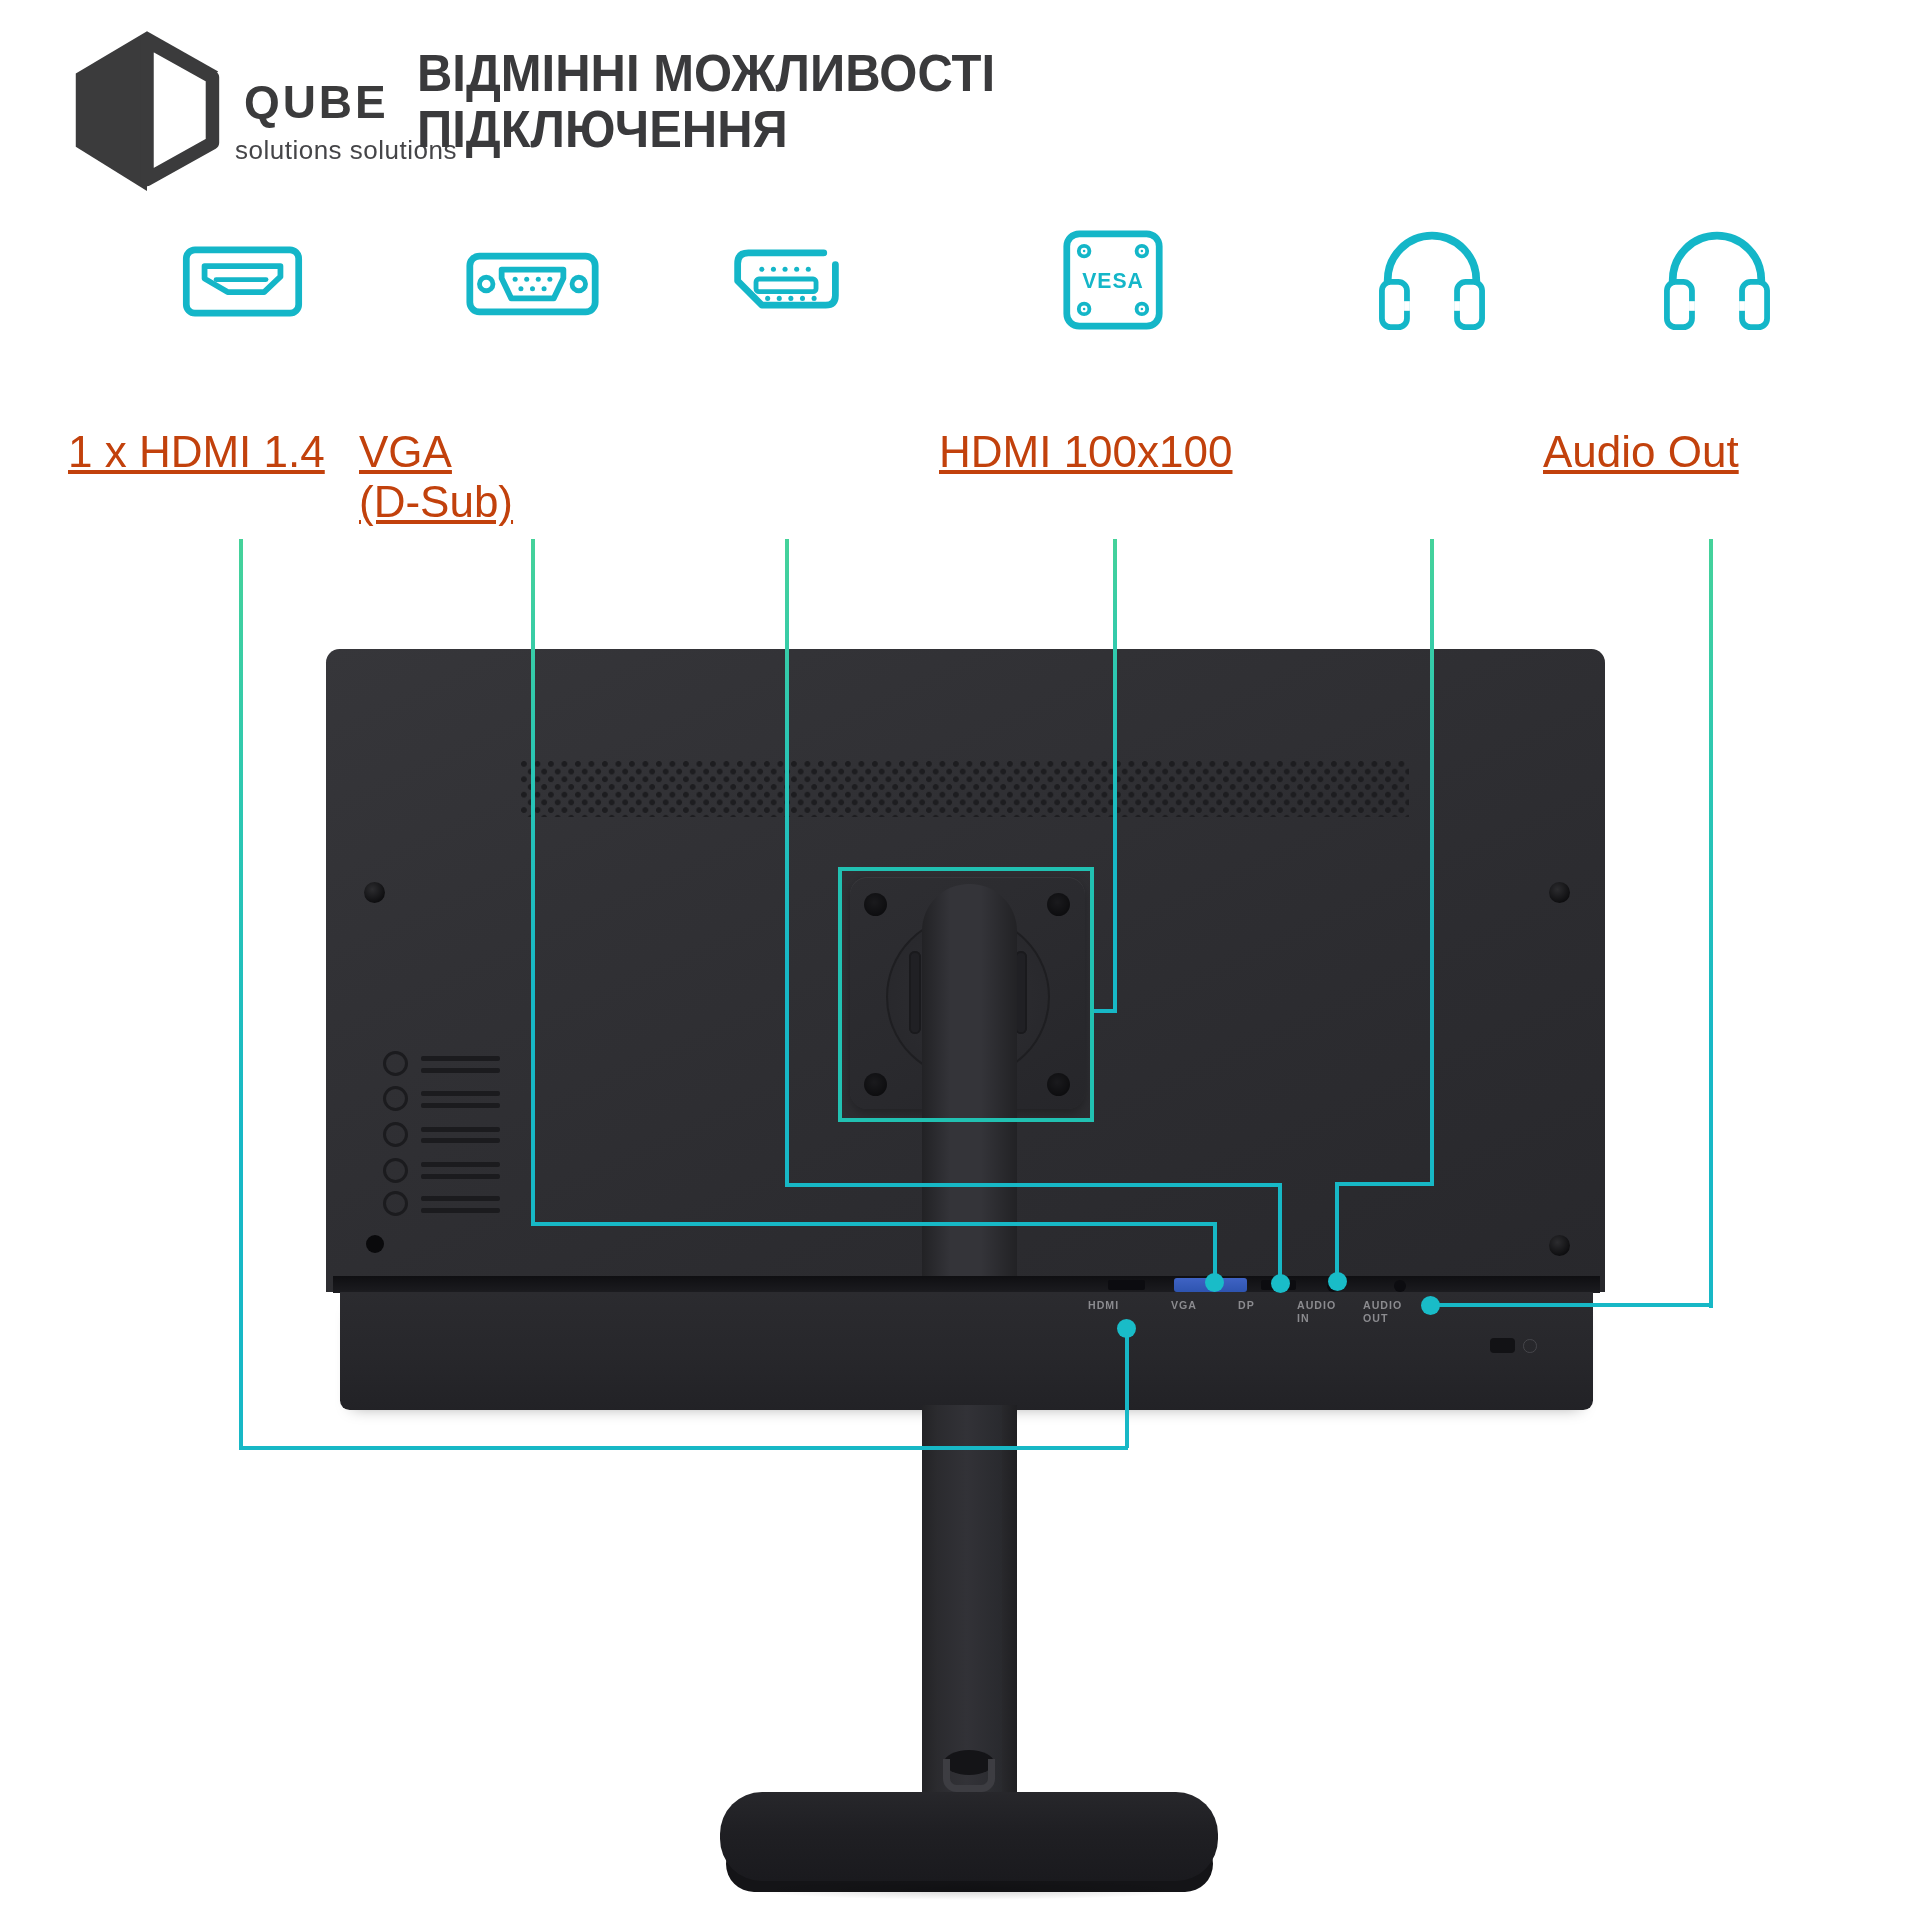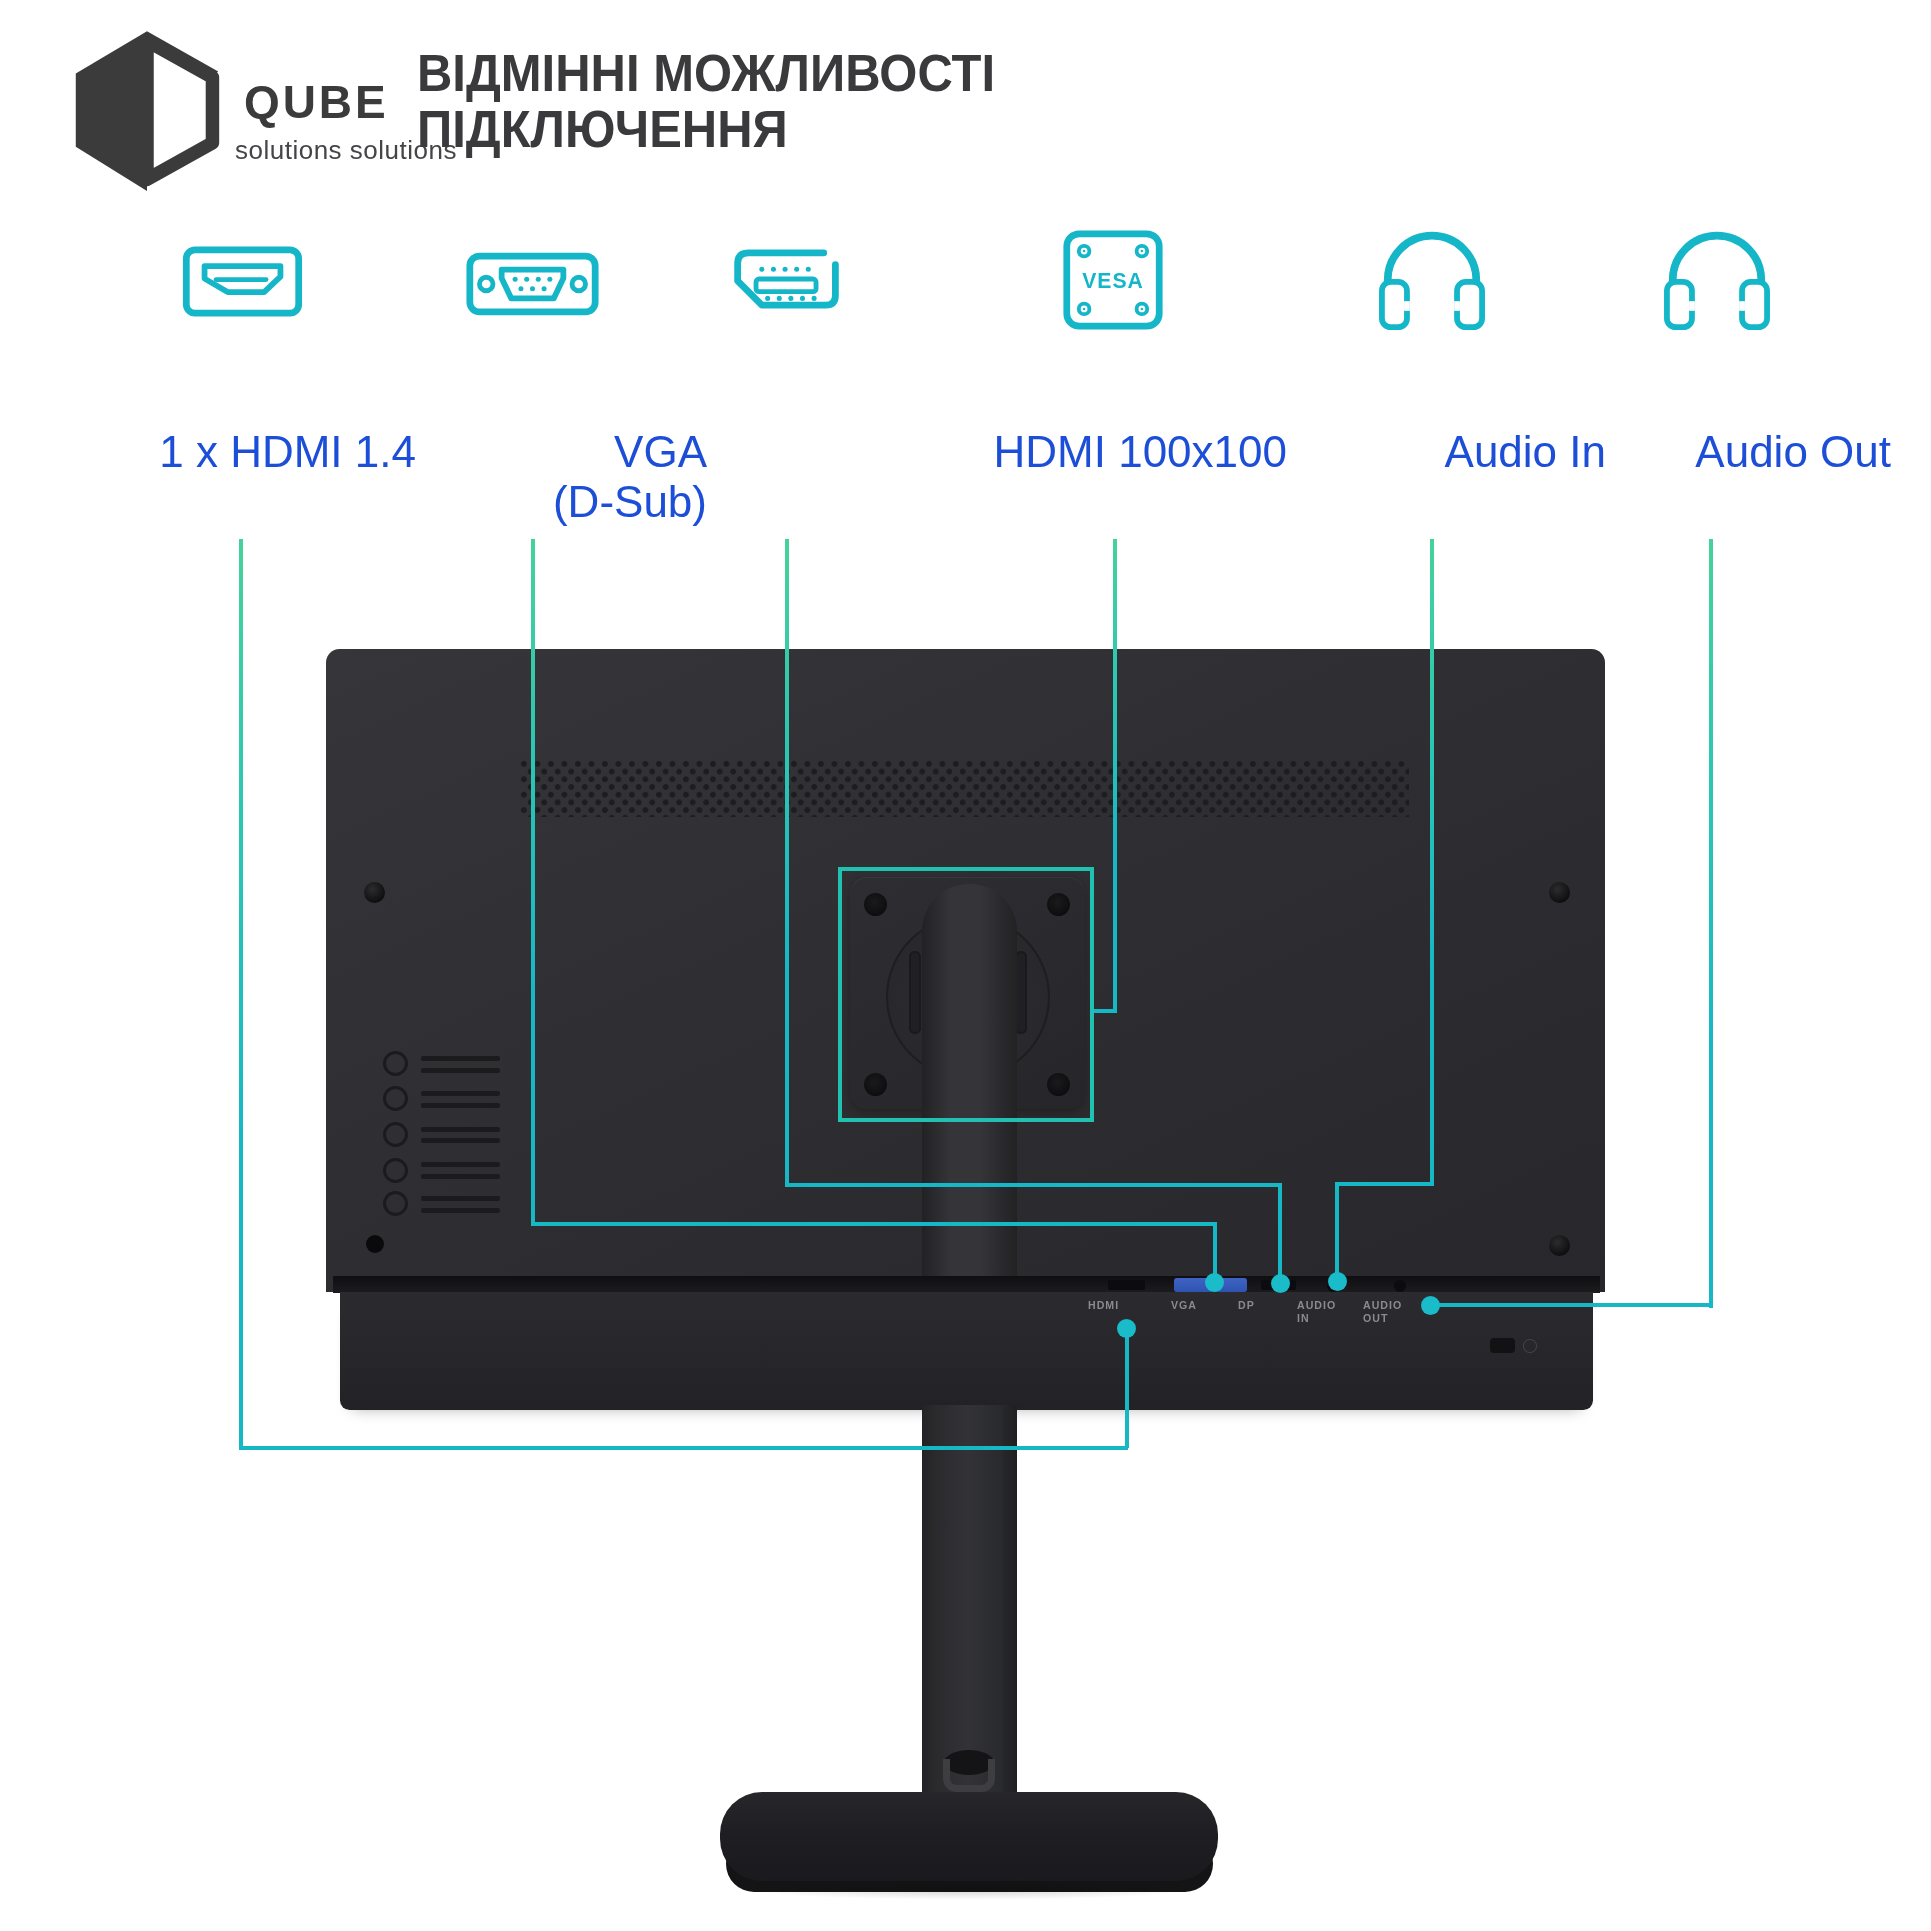--- a/index.html
+++ b/index.html
@@ -8,22 +8,22 @@
   .abs{position:absolute;}
 
   
   .brand-name{position:absolute;left:244px;top:75px;font-size:46px;font-weight:700;
               letter-spacing:2.9px;color:#3b3b3c;}
   .brand-tagline{position:absolute;left:235px;top:135px;font-size:26px;color:#454548;letter-spacing:0.5px;}
   .page-title{position:absolute;left:417px;top:46px;font-size:51px;font-weight:700;color:#3a3a3c;
               line-height:1.1;letter-spacing:0;transform:scaleX(.96);transform-origin:left top;}
 
   
-  .col-label{position:absolute;top:427px;width:348px;text-align:right;font-size:44px;
-             color:#1d4ed8;line-height:1.13;}
+  .col-label{position:absolute;top:427px;width:348px;text-align:left;font-size:44px;
+             color:#c2410c;line-height:1.13;text-decoration:underline;}
 
   
   .v-line{position:absolute;width:3.9px;
           background:linear-gradient(180deg,#45d29a 0%,#2cc7b2 30%,#17b8c6 65%,#17b8c6 100%);}
   .v-line.solid{background:#17b8c6;}
   .h-line{position:absolute;height:3.9px;background:#17b8c6;}
   .dot{position:absolute;width:19.3px;height:19.3px;border-radius:50%;background:#19bcc8;}
   .vesa-rect{position:absolute;left:838px;top:867px;width:256px;height:255px;
              border:4.8px solid #21c1b2;box-sizing:border-box;}
 
@@ -167,24 +167,20 @@
     <div></div>
   </div>
   <div class="col-label" style="left:359px">
     <div>VGA</div>
     <div>(D-Sub)</div>
   </div>
   <div class="col-label" style="left:939px">
     <div>HDMI 100x100</div>
     <div></div>
   </div>
-  <div class="col-label" style="left:1258px">
-    <div>Audio In</div>
-    <div></div>
-  </div>
   <div class="col-label" style="left:1543px">
     <div>Audio Out</div>
     <div></div>
   </div>
 
   <div class="panel"></div>
   <div class="vents"></div>
 
   <div class="screw" style="left:364px;top:882px"></div>
   <div class="screw" style="left:1549px;top:882px"></div>

